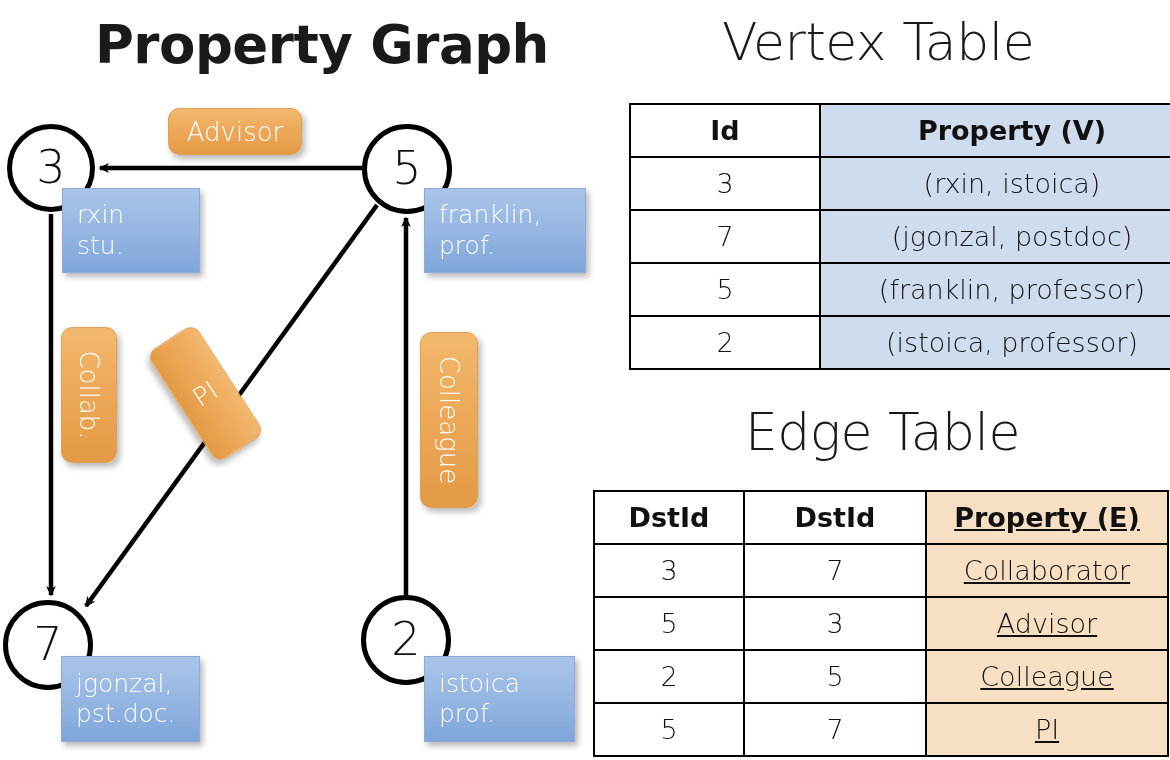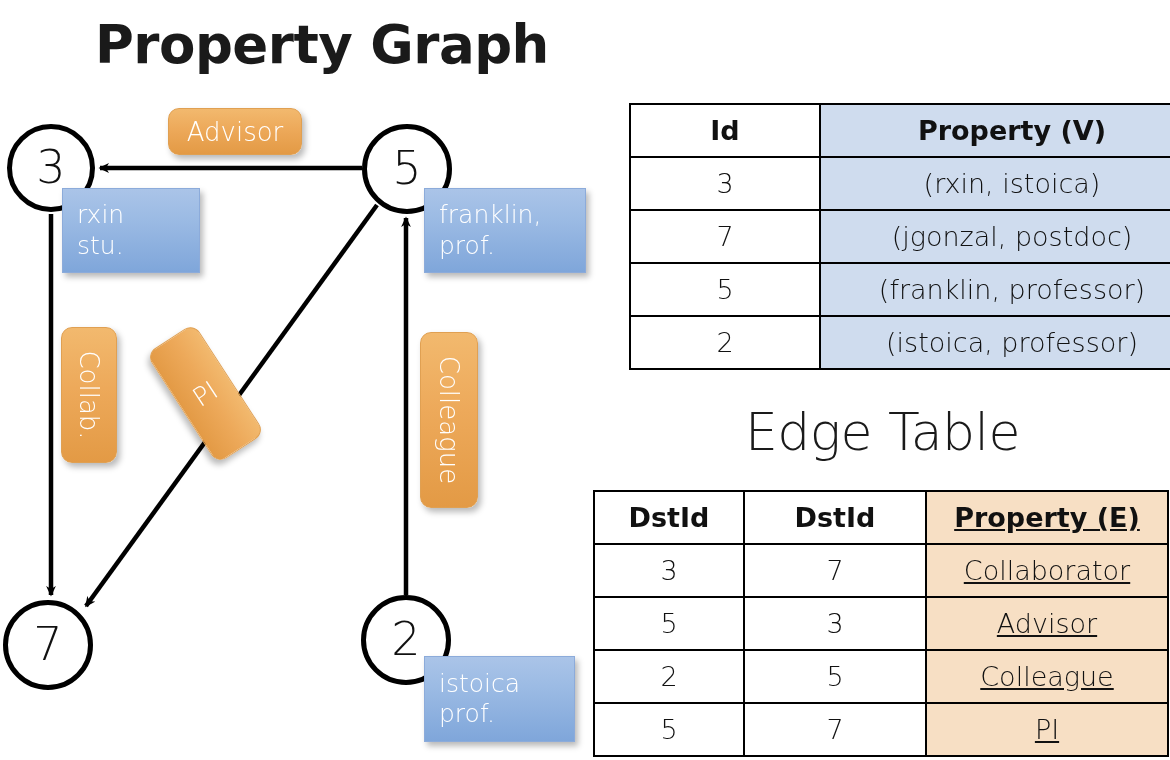--- a/index.html
+++ b/index.html
@@ -79,20 +79,21 @@
   .cell-peach{background:#f7dfc4;text-decoration:underline;}
   .thick-left{border-left-width:4px;}
 </style>
 </head>
 <body>
 
 <div class="root">
 
   <div class="title" id="title-property-graph">Property Graph</div>
 
+  <div class="title" id="title-vertex-table">Vertex Table</div>
 
   <div class="title" id="title-edge-table">Edge Table</div>
 
   <div id="graph">
 
     <svg id="graph-edges" viewBox="0 0 585 670">
       <defs>
         <marker id="ah" markerWidth="11" markerHeight="11" refX="9" refY="5.5" orient="auto" markerUnits="userSpaceOnUse">
           <path d="M0,0.6 L10.5,5.5 L0,10.4 L3,5.5 Z" fill="#000"></path>
         </marker>
@@ -123,20 +124,24 @@
     <div class="prop-box" style="left:62px;top:98px;width:138px;height:85px;">
       <div>rxin</div>
       <div>stu.</div>
     </div>
 
     <div class="prop-box" style="left:424px;top:98px;width:162px;height:85px;">
       <div>franklin,</div>
       <div>prof.</div>
     </div>
 
+    <div class="prop-box" style="left:61px;top:566px;width:139px;height:86px;">
+      <div>jgonzal,</div>
+      <div>pst.doc.</div>
+    </div>
 
     <div class="prop-box" style="left:424px;top:566px;width:151px;height:86px;">
       <div>istoica</div>
       <div>prof.</div>
     </div>
 
     <div class="edge-label" style="left:168px;top:18px;width:134px;height:47px;">
       <span>Advisor</span>
     </div>
 

